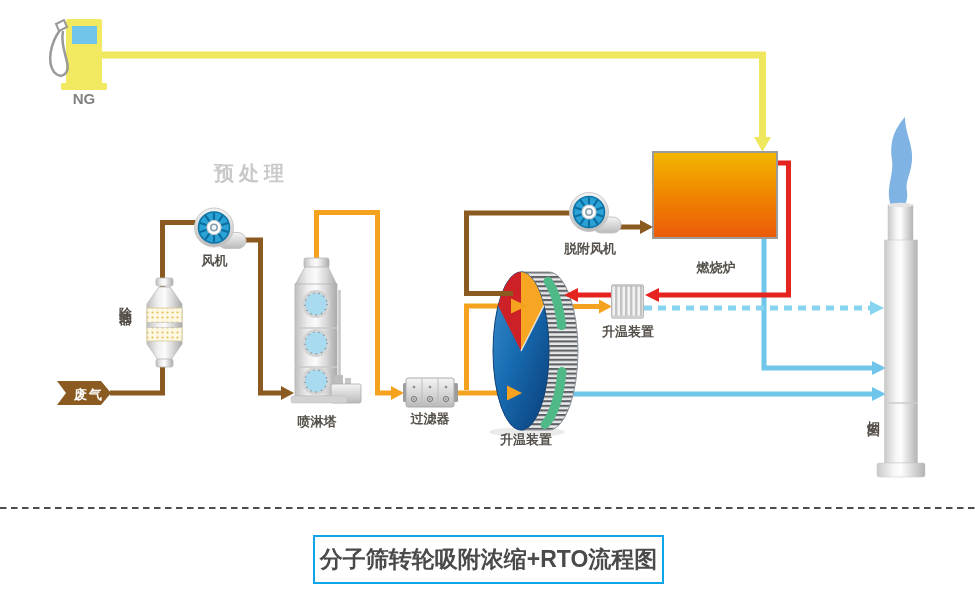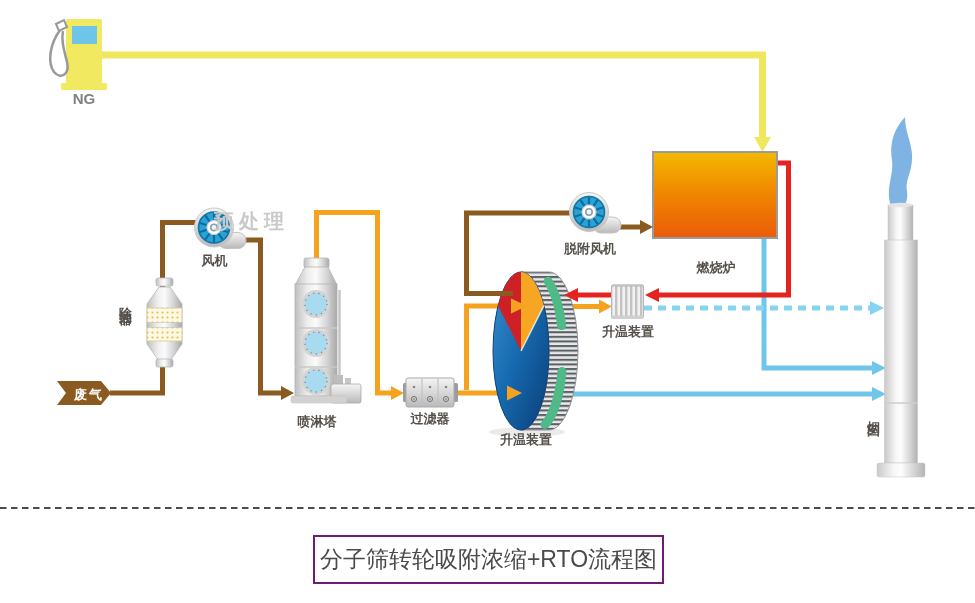--- a/index.html
+++ b/index.html
@@ -1,24 +1,24 @@
 <!DOCTYPE html>
 <html><head>
 <meta charset="utf-8">
 <style>
   html,body{margin:0;padding:0;background:#fff;}
   #stage{position:relative;width:975px;height:603px;background:#fff;overflow:hidden;font-family:"Liberation Sans","DejaVu Sans",sans-serif;padding-left:24px;}
   #stage svg{position:absolute;left:0;top:0;}
   .lbl{position:absolute;font-size:13px;font-weight:bold;color:#55504a;text-align:center;white-space:nowrap;}
   .lbl-v{position:absolute;font-size:13px;font-weight:bold;color:#55504a;writing-mode:vertical-rl;letter-spacing:3px;white-space:nowrap;}
-  #pretreat{position:absolute;left:214px;top:160px;font-size:20px;font-weight:bold;color:#c9c9c9;letter-spacing:5px;margin-top:48px;}
+  #pretreat{position:absolute;left:214px;top:160px;font-size:20px;font-weight:bold;color:#c9c9c9;letter-spacing:5px;}
   #nglbl{position:absolute;left:64px;top:90px;width:40px;text-align:center;font-size:15px;font-weight:bold;color:#808080;}
   #wastegas{position:absolute;left:62px;top:386px;width:42px;text-align:right;font-size:13px;font-weight:bold;color:#ffffff;letter-spacing:2px;}
   #rtotext{position:absolute;left:653px;top:152px;width:124px;height:86px;display:flex;align-items:center;justify-content:center;color:#ffffff;font-size:44px;letter-spacing:2px;font-weight:normal;}
-  #title{position:absolute;left:313px;top:535px;width:347px;height:45px;border:2px solid #701a75;display:flex;align-items:center;justify-content:center;font-size:23px;color:#4a4a4a;background:#fff;white-space:nowrap;}
+  #title{position:absolute;left:313px;top:535px;width:347px;height:45px;border:2px solid #0ea5e9;display:flex;align-items:center;justify-content:center;font-size:23px;color:#4a4a4a;background:#fff;white-space:nowrap;font-weight:bold;}
 </style>
 </head>
 <body>
 
 <div id="stage">
 <svg width="975" height="603" viewBox="0 0 975 603">
 <defs>
   <linearGradient id="gSilvH" x1="0" y1="0" x2="1" y2="0">
     <stop offset="0" stop-color="#bfbfbf"></stop>
           <stop offset="0.3" stop-color="#eeeeee"></stop>

